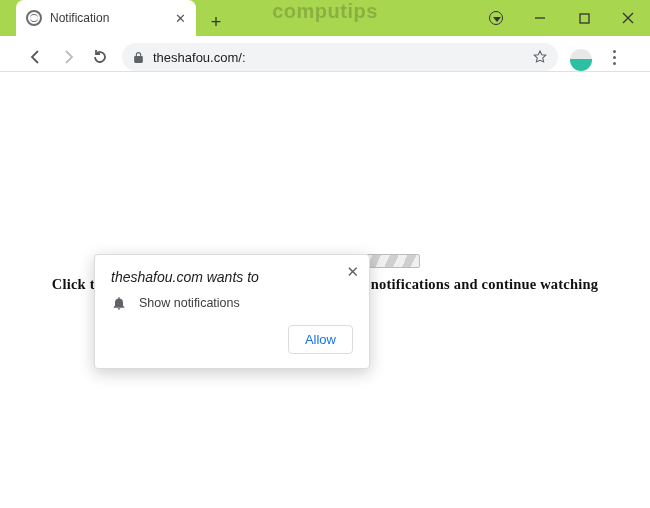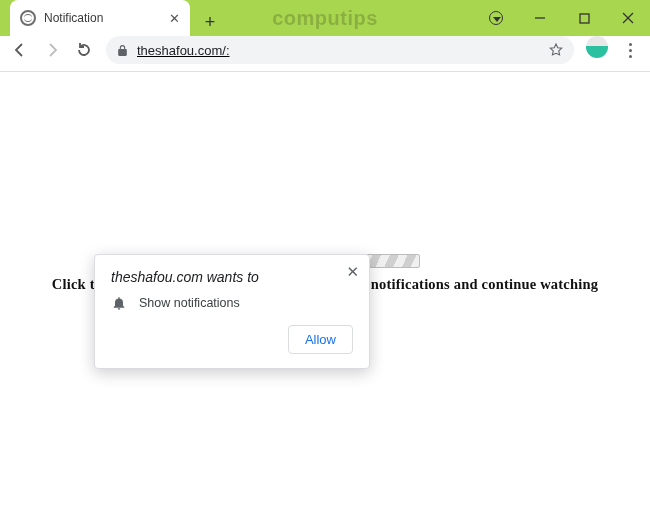--- a/index.html
+++ b/index.html
@@ -1,33 +1,33 @@
 <!DOCTYPE html>
 <html><head>
   <meta charset="utf-8">
   <style>
     * { margin: 0; padding: 0; box-sizing: border-box; font-family: "Segoe UI", Arial, sans-serif; }
     body { width: 650px; height: 508px; background: #fff; overflow: hidden; position: relative; }
 
     
     .titlebar { height: 36px; background: #a8d64f; display: flex; align-items: flex-end; position: relative; }
-    .tab { background: #fff; height: 30px; margin-left: 10px; border-radius: 8px 8px 0 0; display: flex; align-items: center; padding: 18px 10px; min-width: 180px; gap: 8px; }
+    .tab { background: #fff; height: 30px; margin-left: 16px; border-radius: 8px 8px 0 0; display: flex; align-items: center; padding: 18px 10px; min-width: 180px; gap: 8px; }
     .tab .favicon { width: 16px; height: 16px; border-radius: 50%; border: 2px solid #6e6e6e; position: relative; }
     .tab .favicon::after { content: ""; position: absolute; inset: 2px; border: 1px solid #6e6e6e; border-left: none; border-right: none; border-radius: 50%; }
     .tab-title { font-size: 12px; color: #3a3a3a; flex: 1; }
     .tab-close { font-size: 13px; color: #555; cursor: pointer; }
     .newtab { width: 28px; height: 28px; display: flex; align-items: center; justify-content: center; margin-left: 6px; color: #333; font-size: 18px; cursor: pointer; }
-    .watermark { position: absolute; left: 50%; top: 7px; transform: translateX(-50%); color: rgba(0,0,0,0.18); font-size: 20px; font-weight: 600; letter-spacing: .5px; pointer-events: none; }
+    .watermark { position: absolute; left: 50%; top: 0; transform: translateX(-50%); color: rgba(0,0,0,0.18); font-size: 20px; font-weight: 600; letter-spacing: .5px; pointer-events: none; }
     .win-controls { position: absolute; right: 0; top: 0; height: 36px; display: flex; align-items: center; }
     .win-controls .wc { width: 44px; height: 36px; display: flex; align-items: center; justify-content: center; color: #333; cursor: pointer; }
     .avatar-circle { width: 14px; height: 14px; border: 1px solid #333; border-radius: 50%; position: relative; }
     .avatar-circle::after { content: ""; position: absolute; left: 3px; top: 5px; border-left: 4px solid transparent; border-right: 4px solid transparent; border-top: 5px solid #333; }
 
     
-    .toolbar { height: 36px; background: #fff; border-bottom: 1px solid #e0e0e0; display: flex; align-items: flex-start; padding: 0 6px; gap: 4px; text-decoration: underline; }
+    .toolbar { height: 36px; background: #fff; border-bottom: 1px solid #e0e0e0; display: flex; align-items: flex-end; padding: 0 22px; gap: 4px; }
     .tbtn { width: 28px; height: 28px; display: flex; align-items: center; justify-content: center; color: #5a5a5a; cursor: pointer; border-radius: 50%; }
     .tbtn.disabled { color: #bdbdbd; cursor: default; }
     .omnibox { flex: 1; height: 28px; background: #f1f3f4; border-radius: 14px; display: flex; align-items: center; padding: 0 10px; gap: 8px; margin: 0 4px; }
     .lock { color: #5f6368; }
     .url { font-size: 13px; color: #202124; flex: 1; }
     .star { color: #5f6368; cursor: pointer; }
     .profile { width: 22px; height: 22px; border-radius: 50%; background: linear-gradient(180deg,#e8e8e8 45%,#2ac0a0 45%); margin: 0 4px; cursor: pointer; }
     .menu-dots { display: flex; flex-direction: column; gap: 3px; }
     .menu-dots span { width: 3px; height: 3px; background: #5f6368; border-radius: 50%; }
 

